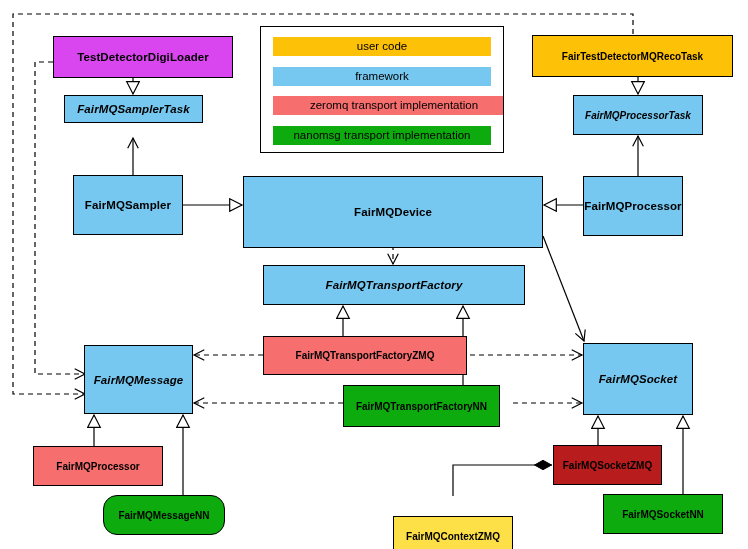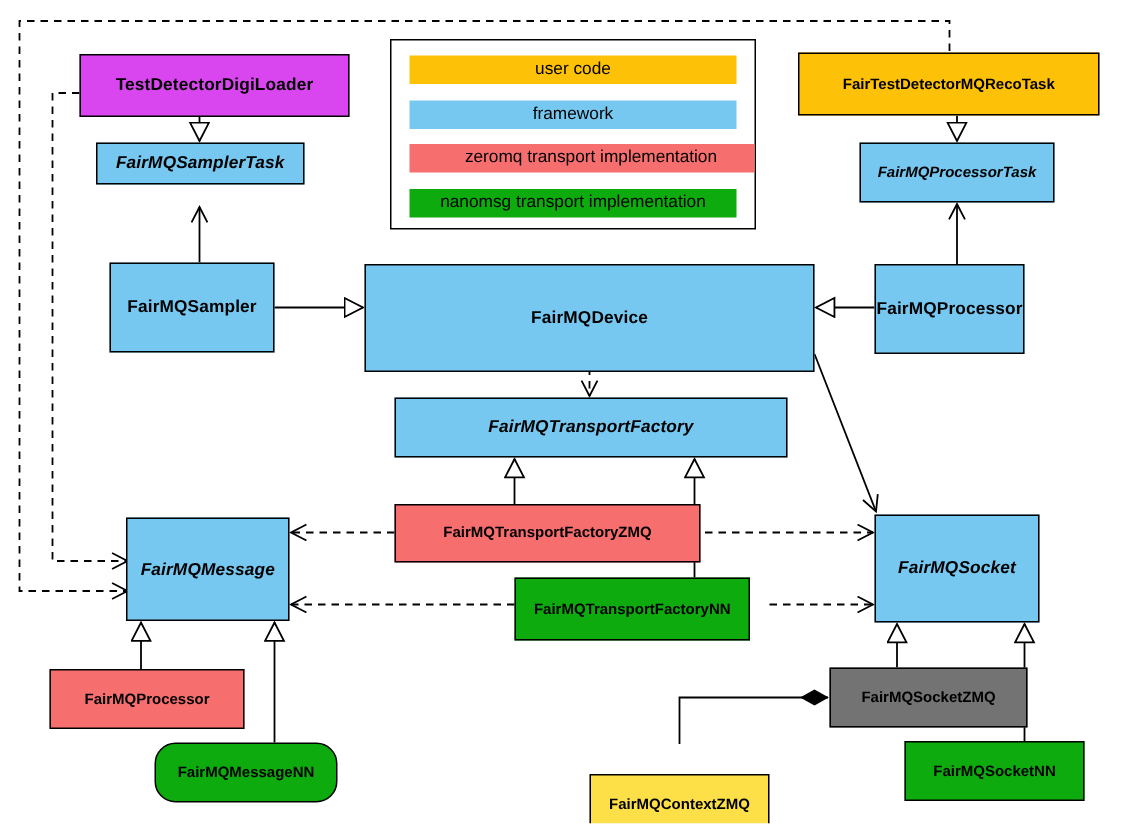--- a/index.html
+++ b/index.html
@@ -89,21 +89,21 @@
   <div class="node tight" style="left: 343px; top: 385px; width: 157px; height: 42px; background-color: rgb(13, 171, 13);">FairMQTransportFactoryNN</div>
 
   <div class="node abstract" style="left: 84px; top: 345px; width: 109px; height: 69px; background-color: rgb(118, 200, 240);">FairMQMessage</div>
 
   <div class="node tight" style="left: 33px; top: 446px; width: 130px; height: 40px; background-color: rgb(247, 110, 110);">FairMQProcessor</div>
 
   <div class="node tight" style="left: 103px; top: 495px; width: 122px; height: 40px; background-color: rgb(13, 171, 13); border-radius: 14px;">FairMQMessageNN</div>
 
   <div class="node abstract" style="left: 583px; top: 343px; width: 110px; height: 72px; background-color: rgb(118, 200, 240);">FairMQSocket</div>
 
-  <div class="node tight" style="left: 553px; top: 445px; width: 132px; height: 40px; background-color: #737373;">FairMQSocketZMQ</div>
+  <div class="node tight" style="left: 553px; top: 445px; width: 109px; height: 40px; background-color: #b91c1c;">FairMQSocketZMQ</div>
 
   <div class="node tight" style="left: 603px; top: 494px; width: 120px; height: 40px; background-color: rgb(13, 171, 13);">FairMQSocketNN</div>
 
   <div class="node tight" style="left: 393px; top: 516px; width: 120px; height: 40px; background-color: #fde047;">FairMQContextZMQ</div>
 
   <div class="legend" style="left:260px;top:26px;width:244px;height:127px;">
     <div class="legend-item" style="top: 10px; background-color: rgb(253, 193, 7);">user code</div>
     <div class="legend-item" style="top: 40px; background-color: rgb(118, 200, 240);">framework</div>
     <div class="legend-item" style="top: 69px; background-color: rgb(247, 110, 110); padding-left: 12px;">zeromq transport implementation</div>
     <div class="legend-item" style="top: 99px; background-color: rgb(13, 171, 13);">nanomsg transport implementation</div>

